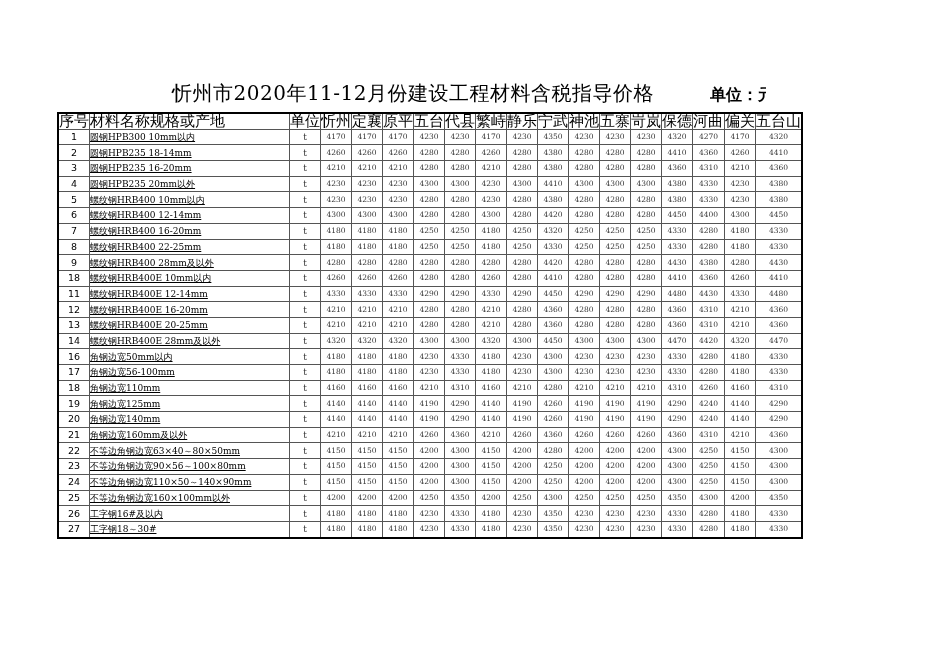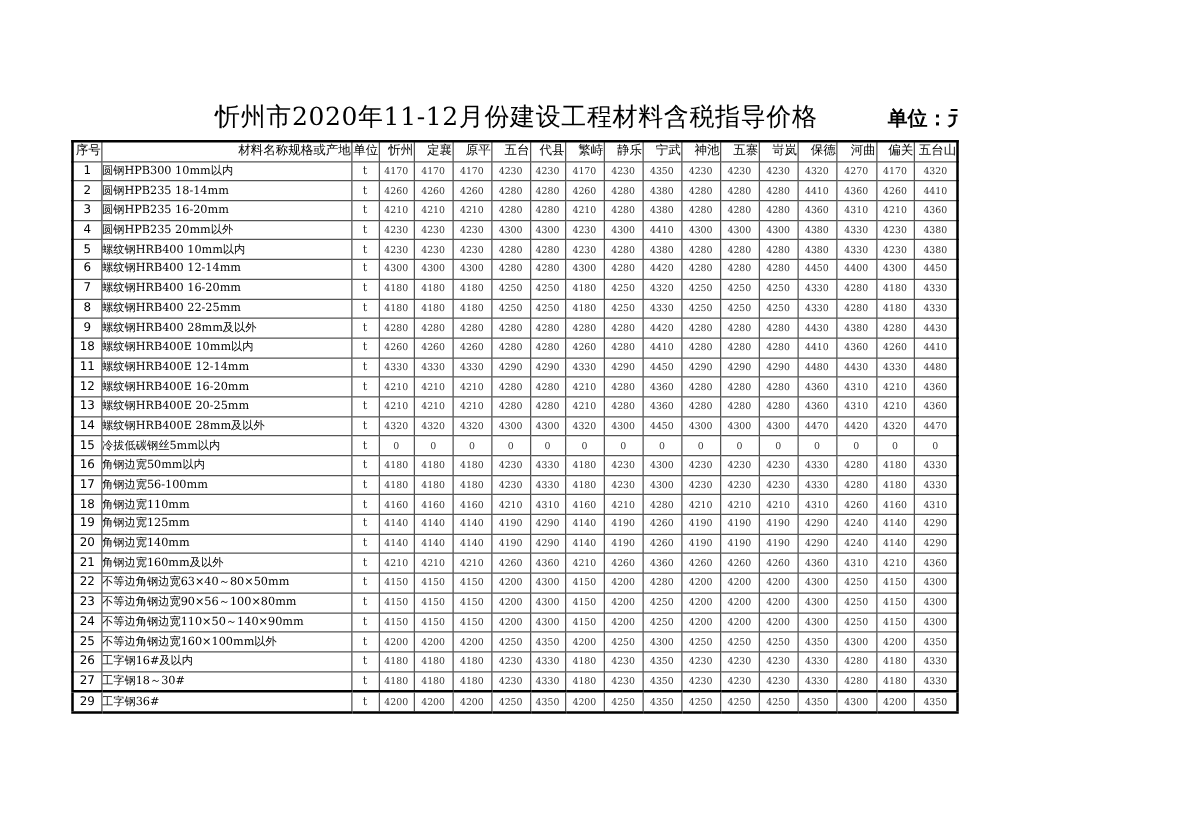--- a/index.html
+++ b/index.html
@@ -1,23 +1,23 @@
 <!DOCTYPE html>
 <html><head>
 <meta charset="utf-8">
 <style>
   html, body { margin:0; padding:0; background:#ffffff; }
   body { width:950px; height:672px; position:relative; overflow:hidden; font-family:"DejaVu Serif","Liberation Serif",serif; color:#000; }
   .title { position:absolute; left:172px; top:80px; font-size:20px; font-weight:normal; letter-spacing:0.5px; white-space:nowrap; }
   .unit-label { position:absolute; left:710px; top:85px; font-size:16px; font-weight:bold; white-space:nowrap; width:56px; overflow:hidden; }
   table.grid { position:absolute; left:57px; top:112px; border-collapse:collapse; table-layout:fixed; border:2px solid #000; }
   table.grid td, table.grid th { border:1px solid #555; padding:0; height:14.7px; line-height:14px; overflow:hidden; white-space:nowrap; }
-  table.grid th { font-family:"DejaVu Sans","Liberation Sans",sans-serif; font-size:10px; font-weight:normal; text-align:right; }
+  table.grid th { font-family:"DejaVu Sans","Liberation Sans",sans-serif; font-size:15px; font-weight:normal; text-align:left; }
   td.seq { font-family:"DejaVu Sans","Liberation Sans",sans-serif; font-size:9.5px; text-align:center; }
-  td.name { font-size:9px; text-align:left; padding-left:3px; }
+  td.name { font-size:9px; text-align:left; padding-left:3px;text-decoration:underline; }
   td.unit { font-size:9px; text-align:center; color:#333; }
   td.val { font-size:7.5px; text-align:center; color:#333; }
   tr.last td { border-bottom:2px solid #000; }
   tr.sep td { border-top:2px solid #000; }
 </style>
 </head>
 <body>
 
 <div class="title">忻州市2020年11-12月份建设工程材料含税指导价格</div>
 <div class="unit-label">单位：元</div>
@@ -340,40 +340,20 @@
         <td class="val">4450</td>
         <td class="val">4300</td>
         <td class="val">4300</td>
         <td class="val">4300</td>
         <td class="val">4470</td>
         <td class="val">4420</td>
         <td class="val">4320</td>
         <td class="val">4470</td>
       </tr>
       <tr>
-        <td class="seq">15</td>
-        <td class="name">冷拔低碳钢丝5mm以内</td>
-        <td class="unit">t</td>
-        <td class="val">0</td>
-        <td class="val">0</td>
-        <td class="val">0</td>
-        <td class="val">0</td>
-        <td class="val">0</td>
-        <td class="val">0</td>
-        <td class="val">0</td>
-        <td class="val">0</td>
-        <td class="val">0</td>
-        <td class="val">0</td>
-        <td class="val">0</td>
-        <td class="val">0</td>
-        <td class="val">0</td>
-        <td class="val">0</td>
-        <td class="val">0</td>
-      </tr>
-      <tr>
         <td class="seq">16</td>
         <td class="name">角钢边宽50mm以内</td>
         <td class="unit">t</td>
         <td class="val">4180</td>
         <td class="val">4180</td>
         <td class="val">4180</td>
         <td class="val">4230</td>
         <td class="val">4330</td>
         <td class="val">4180</td>
         <td class="val">4230</td>
@@ -598,35 +578,15 @@
         <td class="val">4180</td>
         <td class="val">4230</td>
         <td class="val">4350</td>
         <td class="val">4230</td>
         <td class="val">4230</td>
         <td class="val">4230</td>
         <td class="val">4330</td>
         <td class="val">4280</td>
         <td class="val">4180</td>
         <td class="val">4330</td>
-      </tr>
-      <tr class="last sep">
-        <td class="seq">29</td>
-        <td class="name">工字钢36#</td>
-        <td class="unit">t</td>
-        <td class="val">4200</td>
-        <td class="val">4200</td>
-        <td class="val">4200</td>
-        <td class="val">4250</td>
-        <td class="val">4350</td>
-        <td class="val">4200</td>
-        <td class="val">4250</td>
-        <td class="val">4350</td>
-        <td class="val">4250</td>
-        <td class="val">4250</td>
-        <td class="val">4250</td>
-        <td class="val">4350</td>
-        <td class="val">4300</td>
-        <td class="val">4200</td>
-        <td class="val">4350</td>
       </tr>
     </tbody>
 </table>
 
 </body></html>

